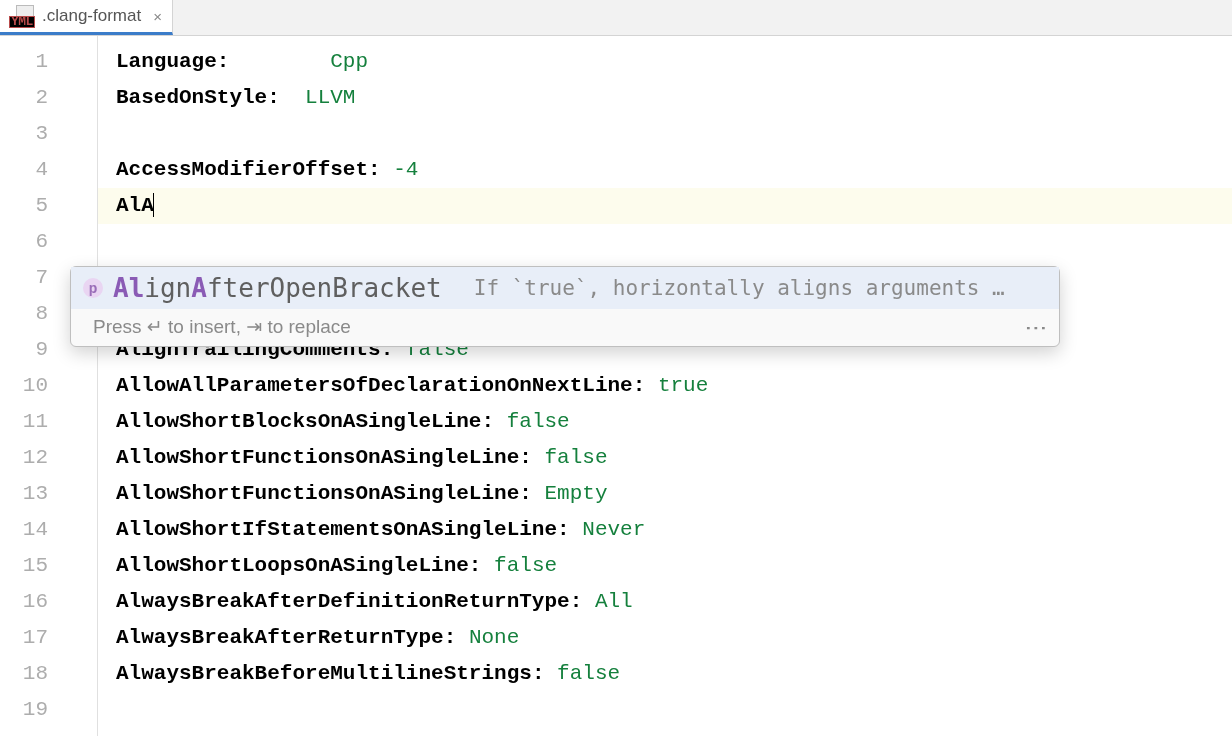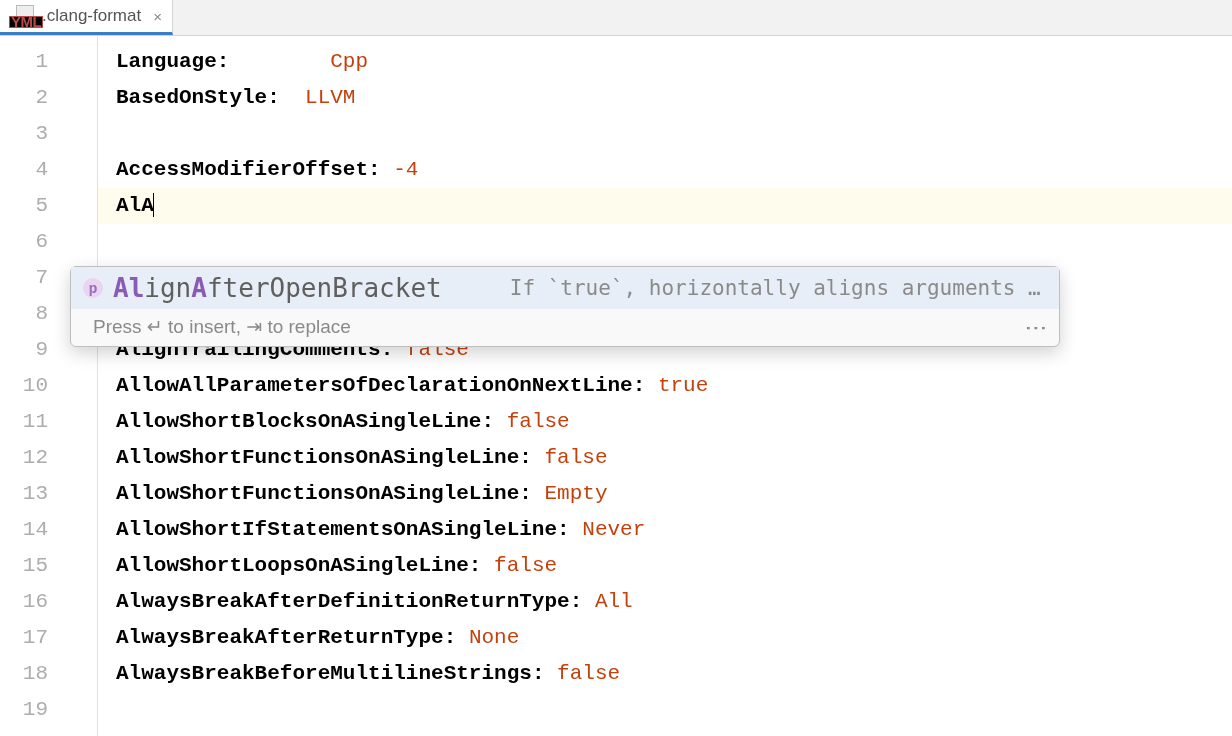--- a/index.html
+++ b/index.html
@@ -45,23 +45,23 @@
       top: 0;
       right: 0;
     }
     .file-icon .badge {
       position: absolute;
       bottom: -1px;
       left: -1px;
       background: #000000;
       border: 1px solid #b84b4b;
       color: #b84b4b;
-      font-size: 15px;
+      font-size: 13px;
       font-weight: bold;
-      font-family: Liberation Sans, sans-serif;
+      font-family: Liberation Mono, monospace;
       padding: 0 1px;
       line-height: 10px;
       letter-spacing: -0.5px;
     }
     .tab-close {
       color: #888;
       font-size: 15px;
       margin-left: 4px;
       cursor: pointer;
     }
@@ -100,21 +100,21 @@
       height: 36px;
       line-height: 36px;
       white-space: pre;
     }
     .line.hl {
       background: #fdfced;
       margin-left: -18px;
       padding-left: 18px;
     }
     .key { color: #000000; font-weight: bold; }
-    .val { color: #c2410c; }
+    .val { color: #15803d; }
     .caret {
       display: inline-block;
       width: 1px;
       height: 24px;
       background: #000;
       vertical-align: middle;
       margin-left: -1px;
     }
     .popup {
       position: absolute;
@@ -152,21 +152,21 @@
     }
     .popup-name {
       color: #4a6aa0;
       font-size: 26px;
     }
     .popup-name .hl-char { color: #8a5bb5; font-weight: bold; }
     .popup-name .rest { color: #5f5f5f; }
     .popup-doc {
       color: #8a8a8a;
       font-size: 21px;
-      margin-left: 58px;
+      margin-left: 22px;
       flex: 1;
       white-space: nowrap;
       overflow: hidden;
     }
     .popup-hint {
       display: flex;
       align-items: center;
       justify-content: space-between;
       padding: 6px 12px 8px 12px;
       color: #8a8a8a;

